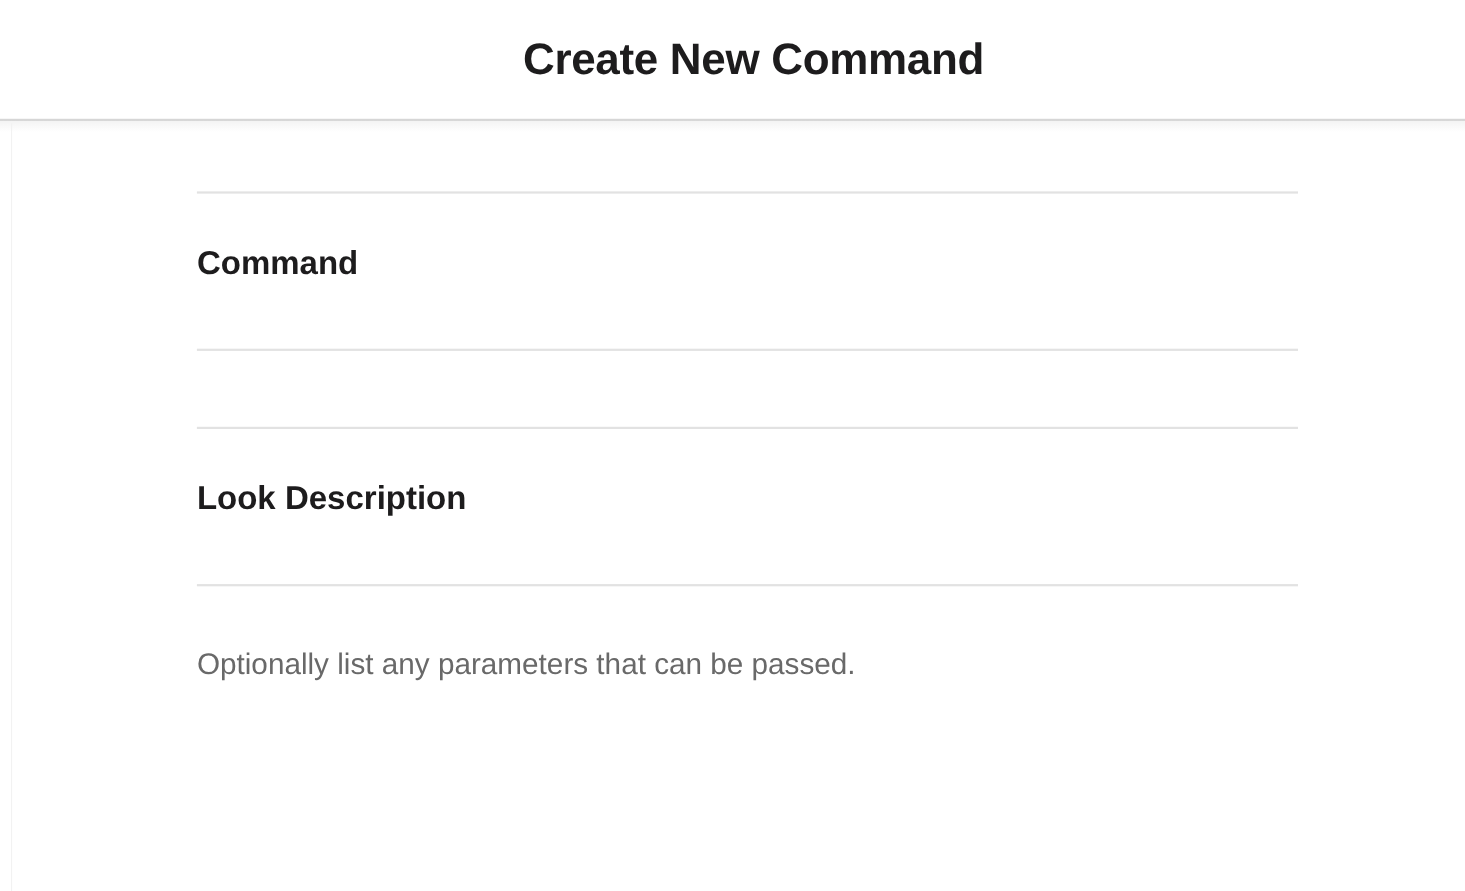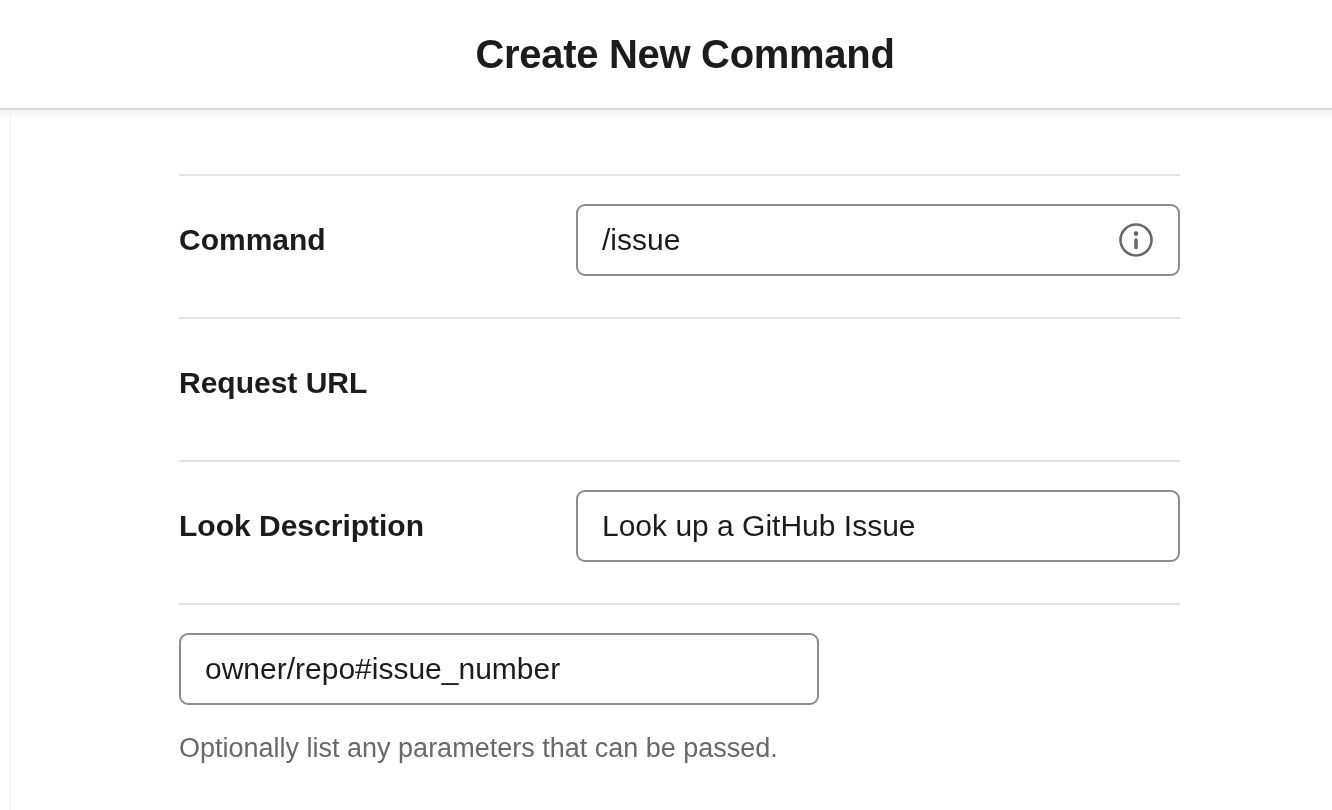--- a/index.html
+++ b/index.html
@@ -111,45 +111,28 @@
   <h1 class="page-title">Create New Command</h1>
   <div class="header-shadow"></div>
 </div>
 
 <div class="left-edge"></div>
 
 <div class="form-panel">
 
   <div class="form-row">
     <div class="field-label">Command</div>
-    <div class="input-wrap">
-      <input type="text" class="text-input has-icon" value="/issue" style="">
-      <span class="info-icon">
-        <svg viewBox="0 0 36 36">
-          <circle cx="18" cy="18" r="15.5" fill="none" stroke="currentColor" stroke-width="2.6"></circle>
-          <circle cx="18" cy="11.6" r="2.3" fill="currentColor"></circle>
-          <rect x="16.2" y="16.2" width="3.6" height="11.2" rx="1.8" fill="currentColor"></rect>
-        </svg>
-      </span>
-    </div>
   </div>
 
   <div class="form-row">
-    <div class="field-label">Request URL</div>
   </div>
 
   <div class="form-row">
     <div class="field-label">Look Description</div>
-    <div class="input-wrap">
-      <input type="text" class="text-input" value="Look up a GitHub Issue" style="">
-    </div>
   </div>
 
   <div class="form-row">
     <div class="field-col">
-      <div class="input-wrap">
-        <input type="text" class="text-input" value="owner/repo#issue_number" style="">
-      </div>
       <div class="help-text">Optionally list any parameters that can be passed.</div>
     </div>
   </div>
 
 </div>
 
 </body></html>

